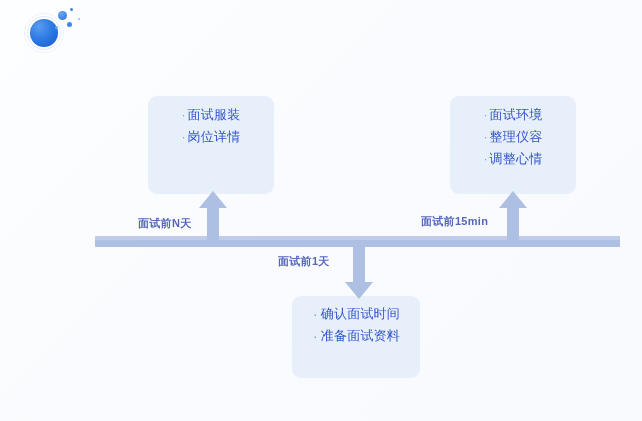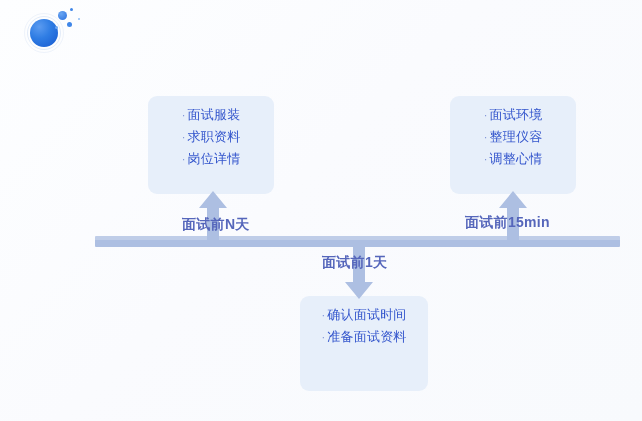--- a/index.html
+++ b/index.html
@@ -112,45 +112,44 @@
 
   
   .arrow {
     position: absolute;
   }
   .arrow svg { display: block; }
 
   
   .tl-label {
     position: absolute;
-    font-size: 14px;
+    font-size: 11px;
     font-weight: bold;
     color: #5566bb;
     white-space: nowrap;
     letter-spacing: 0.3px;
-    margin-left: 44px;
   }
   .lbl-left   { left: 138px; top: 216px; }
   .lbl-right  { left: 421px; top: 214px; text-align: right; }
   .lbl-center { left: 278px; top: 254px; }
 
   
   .box {
     position: absolute;
     background: #e7effa;
     border-radius: 9px;
     box-sizing: border-box;
     display: flex;
     flex-direction: column;
     justify-content: flex-start;
     padding: 8px 0 8px 0;
   }
   .box-left   { left: 148px; top: 96px;  width: 126px; height: 98px; }
   .box-right  { left: 450px; top: 96px;  width: 126px; height: 98px; }
-  .box-bottom { left: 300px; top: 296px; width: 128px; height: 95px; }
+  .box-bottom { left: 292px; top: 296px; width: 128px; height: 82px; font-family: Liberation Mono, monospace; }
 
   .box-item {
     font-size: 13px;
     color: #3355cc;
     line-height: 21px;
     white-space: nowrap;
     text-align: center;
     letter-spacing: 0.2px;
   }
   .box-item .lead {
@@ -172,21 +171,20 @@
       <div class="dot d1"></div>
       <div class="dot d2"></div>
       <div class="dot d3"></div>
       <div class="dot d4"></div>
       <div class="dot d5"></div>
     </div>
   </div>
 
   <div class="box box-left">
     <div class="box-item"><span class="lead">·</span><span>面试服装</span></div>
-    <div class="box-item"><span class="lead">·</span><span>求职资料</span></div>
     <div class="box-item"><span class="lead">·</span><span>岗位详情</span></div>
   </div>
 
   <div class="box box-right">
     <div class="box-item"><span class="lead">·</span><span>面试环境</span></div>
     <div class="box-item"><span class="lead">·</span><span>整理仪容</span></div>
     <div class="box-item"><span class="lead">·</span><span>调整心情</span></div>
   </div>
 
   <div class="box box-bottom">

